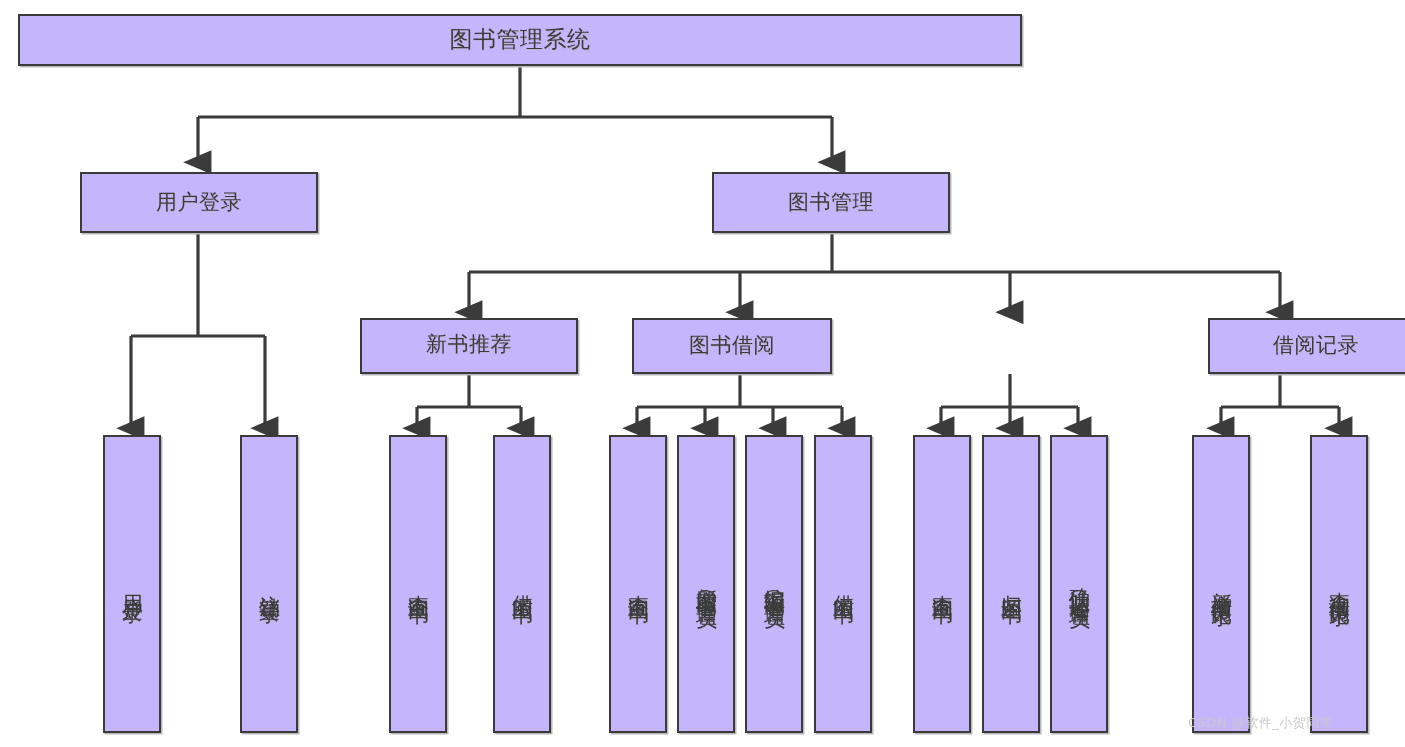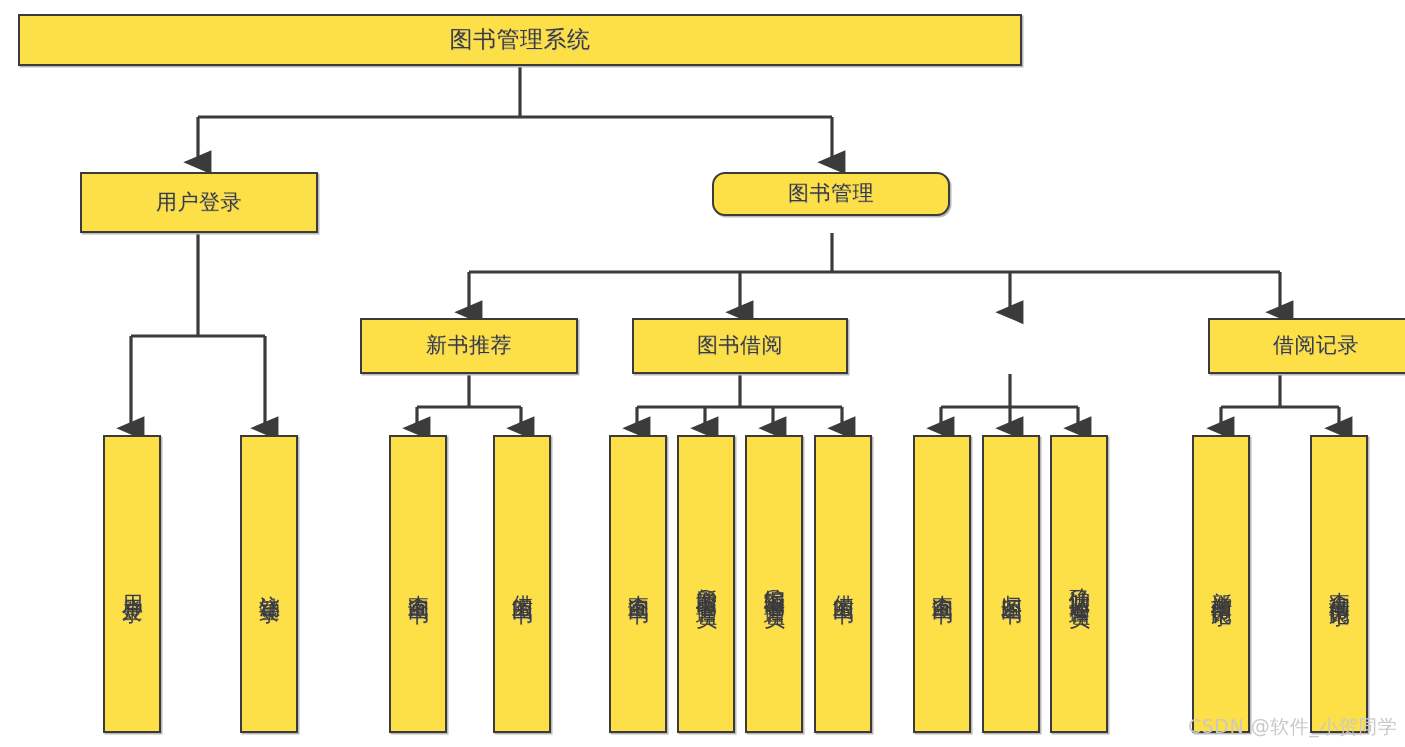--- a/index.html
+++ b/index.html
@@ -22,21 +22,21 @@
     position: absolute;
     left: 0;
     top: 0;
     width: 1405px;
     height: 747px;
     pointer-events: none;
   }
   .node {
     position: absolute;
     box-sizing: border-box;
-    background: #fde047;
+    background: #c4b5fd;
     border: 2px solid #3b3b3b;
     box-shadow: 1.5px 1.5px 0 0 #b9b9b9;
     display: flex;
     align-items: center;
     justify-content: center;
     color: #3a3a3a;
   }
   .node .label {
     text-align: center;
     line-height: 1.12;
@@ -58,21 +58,21 @@
     text-orientation: upright;
     font-size: 21px;
     line-height: 1.18;
     letter-spacing: 3px;
     white-space: nowrap;
     max-height: 100%;
   }
   .watermark {
     position: absolute;
     color: #c9c9c9;
-    font-size: 19px;
+    font-size: 13px;
     letter-spacing: 0.5px;
     white-space: nowrap;
     font-family: "DejaVu Sans", "Liberation Sans", sans-serif;
   }
 </style>
 </head>
 <body>
 
 <div id="canvas">
 
@@ -126,28 +126,28 @@
     </g>
   </svg>
 
   <div class="node root" style="left:18px; top:14px; width:1004px; height:52px;">
     <span class="label">图书管理系统</span>
   </div>
 
   <div class="node lvl1" style="left:80px; top:172px; width:238px; height:61px;">
     <span class="label">用户登录</span>
   </div>
-  <div class="node lvl1" style="left:712px; top:172px; width:238px; height:44px;border-radius:13px;">
+  <div class="node lvl1" style="left:712px; top:172px; width:238px; height:61px;">
     <span class="label">图书管理</span>
   </div>
 
-  <div class="node lvl2" style="left:360px; top:318px; width:218px; height:56px;">
+  <div class="node lvl2" style="left:360px; top:318px; width:218px; height:56px;font-family:Liberation Mono, monospace;">
     <span class="label">新书推荐</span>
   </div>
-  <div class="node lvl2" style="left:632px; top:318px; width:216px; height:56px;">
+  <div class="node lvl2" style="left:632px; top:318px; width:200px; height:56px;">
     <span class="label">图书借阅</span>
   </div>
   <div class="node lvl2" style="left:1172px; top:318px; width:216px; height:56px;margin-left:36px;">
     <span class="label">借阅记录</span>
   </div>
 
   <div class="node leaf" style="left:103px; top:435px; width:58px; height:298px;">
     <span class="label">用户登录</span>
   </div>
   <div class="node leaf" style="left:240px; top:435px; width:58px; height:298px;">

